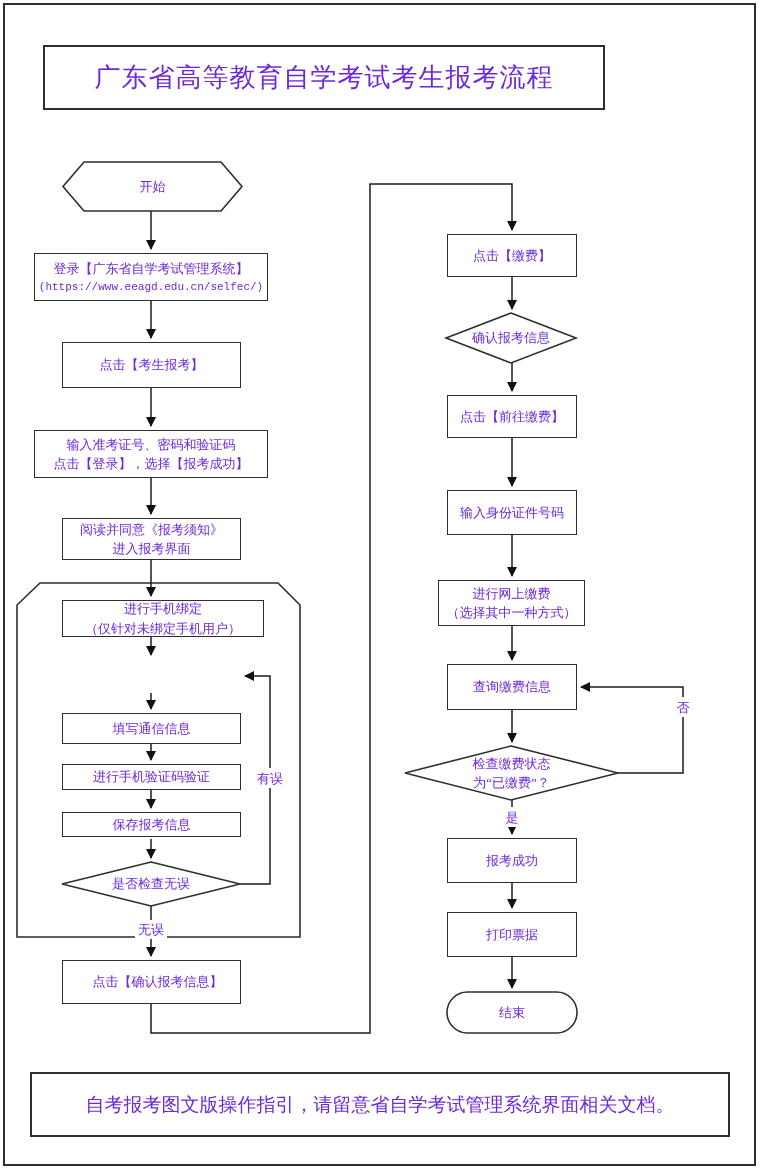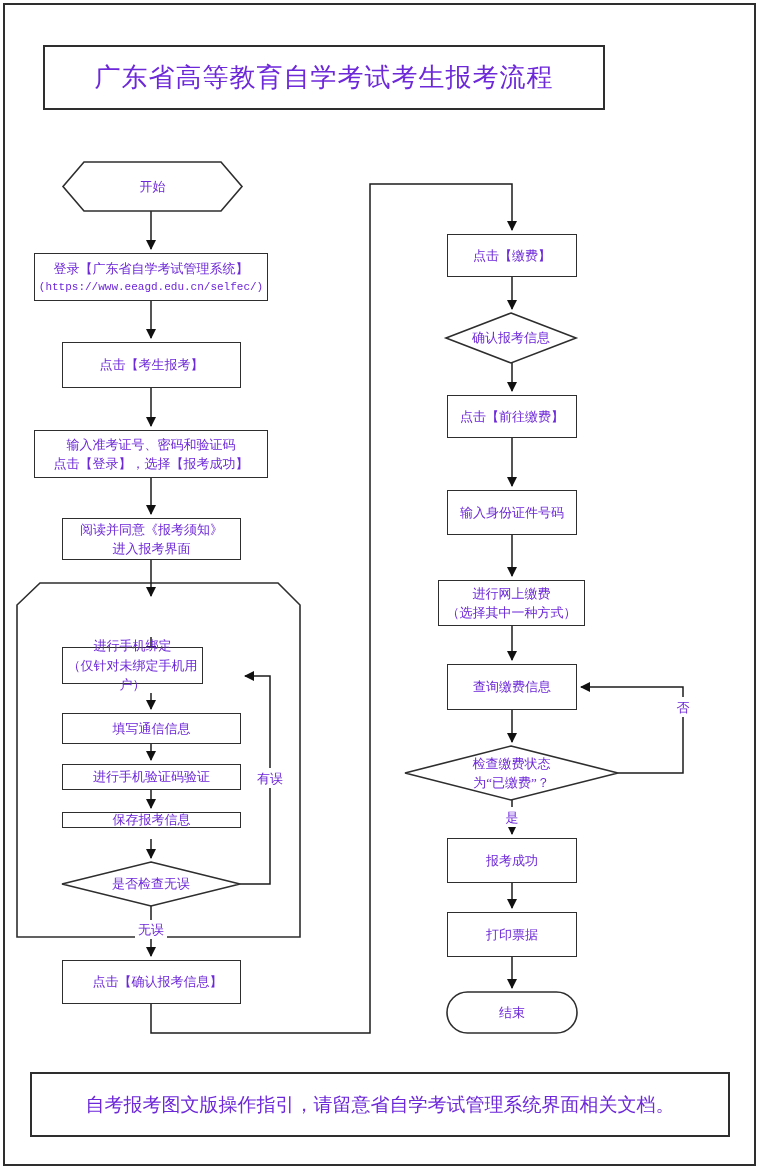--- a/index.html
+++ b/index.html
@@ -87,31 +87,31 @@
   <div class="box" style="left:34px;top:430px;width:234px;height:48px;">
     <span>输入准考证号、密码和验证码</span>
     <span>点击【登录】，选择【报考成功】</span>
   </div>
 
   <div class="box" style="left:62px;top:518px;width:179px;height:42px;">
     <span>阅读并同意《报考须知》</span>
     <span>进入报考界面</span>
   </div>
 
-  <div class="box" style="left:62px;top:600px;width:141px;height:37px;margin-top:47px;">
+  <div class="box" style="left:62px;top:600px;width:202px;height:37px;">
     <span>进行手机绑定</span>
     <span>（仅针对未绑定手机用户）</span>
   </div>
 
 
   <div class="box" style="left:62px;top:713px;width:179px;height:31px;">填写通信信息</div>
 
   <div class="box" style="left:62px;top:764px;width:179px;height:26px;">进行手机验证码验证</div>
 
-  <div class="box" style="left:62px;top:812px;width:179px;height:16px;">保存报考信息</div>
+  <div class="box" style="left:62px;top:812px;width:179px;height:25px;">保存报考信息</div>
 
   <div class="shape-label" style="left:62px;top:862px;width:178px;height:44px;">是否检查无误</div>
 
   <div class="box" style="left:62px;top:960px;width:179px;height:44px;padding-left:12px;">点击【确认报考信息】</div>
 
   <div class="box" style="left:447px;top:234px;width:130px;height:43px;">点击【缴费】</div>
 
   <div class="shape-label" style="left:446px;top:313px;width:130px;height:50px;">确认报考信息</div>
 
   <div class="box" style="left:447px;top:395px;width:130px;height:43px;">点击【前往缴费】</div>

